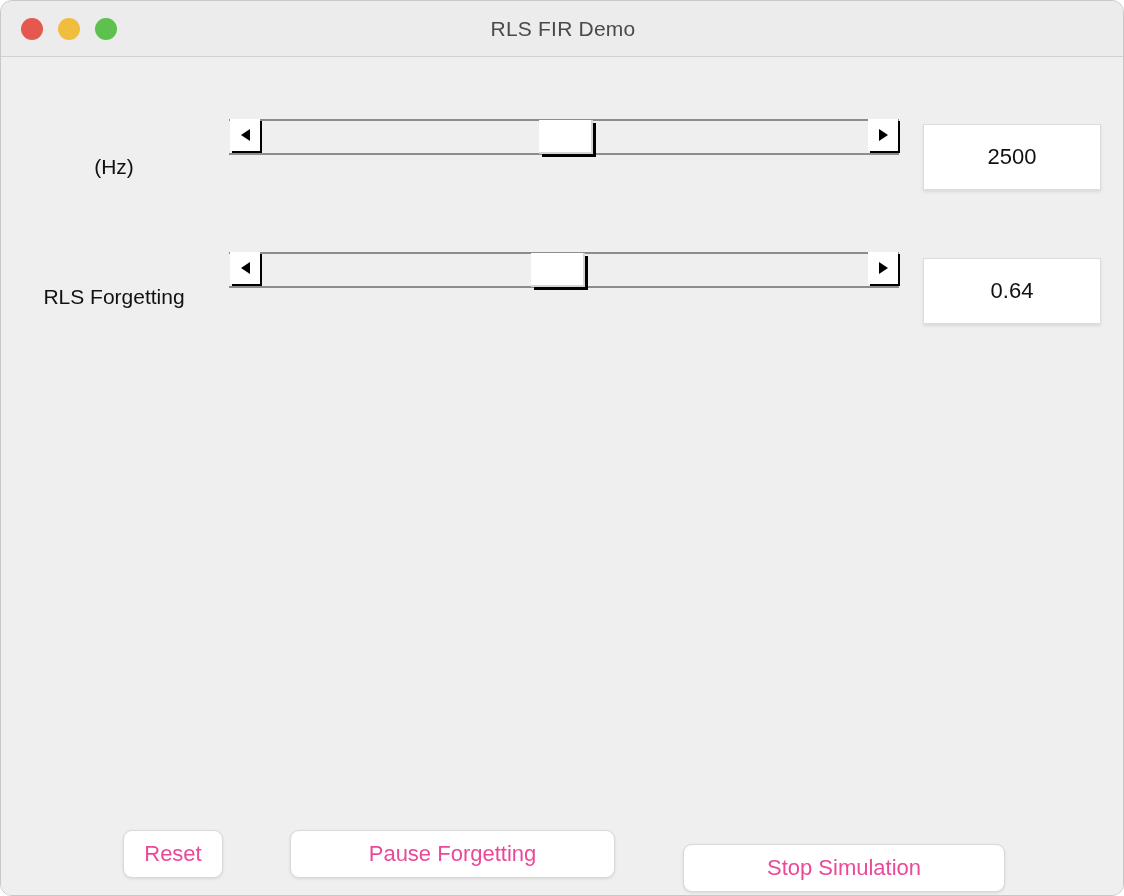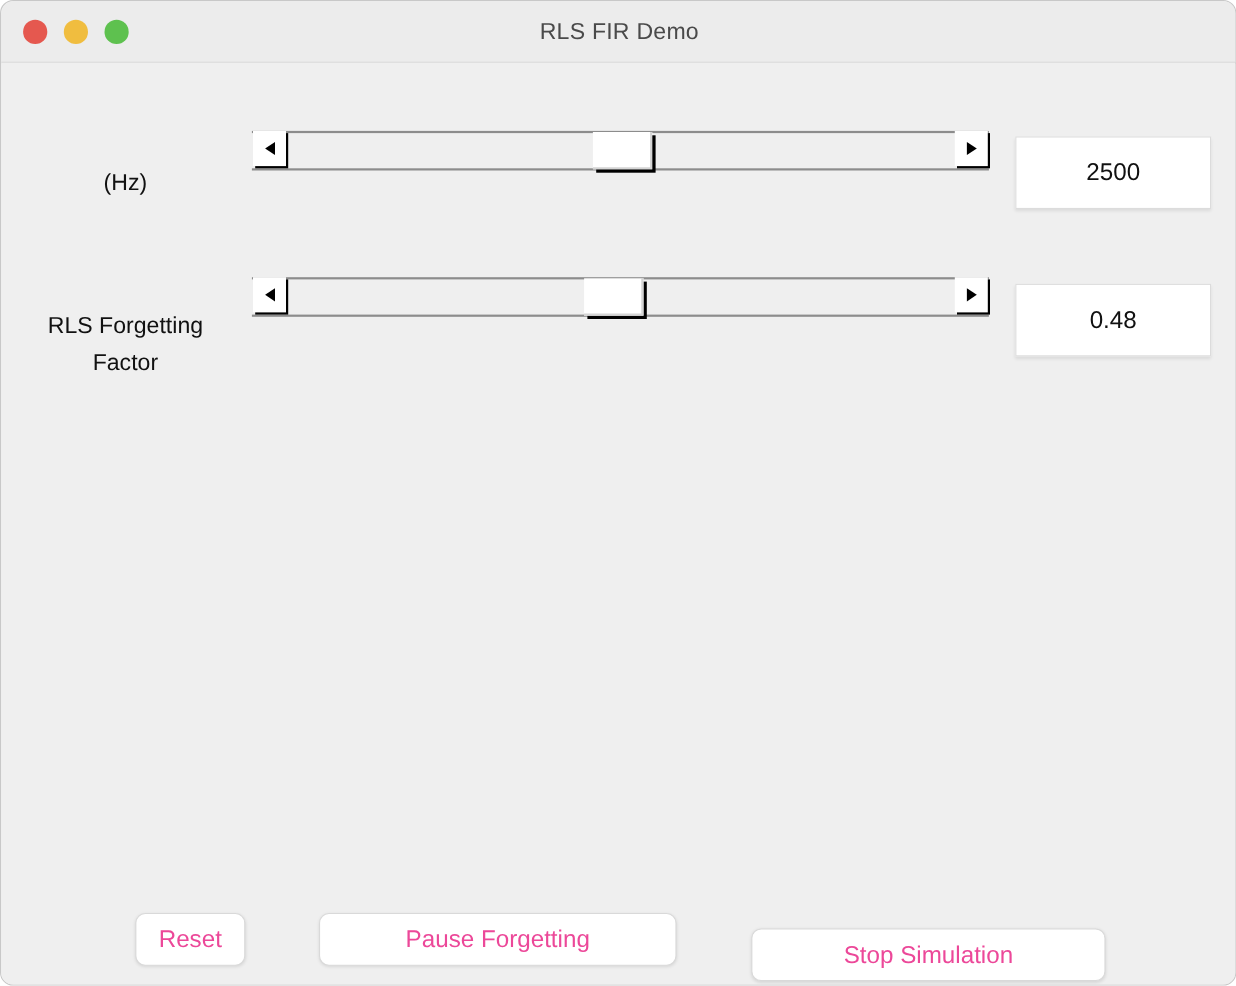--- a/index.html
+++ b/index.html
@@ -202,34 +202,33 @@
       <div class="arrow-btn right">
         <span class="tri rt"></span>
       </div>
       <div class="thumb"></div>
     </div>
 
     <div class="valbox row1">2500</div>
 
     <div class="ctl-label row2">
       <div>RLS Forgetting</div>
-      <div>Factor</div>
     </div>
 
     <div class="slider row2">
       <div class="trough"></div>
       <div class="arrow-btn left">
         <span class="tri lt"></span>
       </div>
       <div class="arrow-btn right">
         <span class="tri rt"></span>
       </div>
       <div class="thumb"></div>
     </div>
 
-    <div class="valbox row2">0.48</div>
+    <div class="valbox row2">0.64</div>
 
     <div class="btn reset">Reset</div>
     <div class="btn pause">Pause Forgetting</div>
     <div class="btn stop">Stop Simulation</div>
 
   </div>
 </div>
 
 </body></html>

